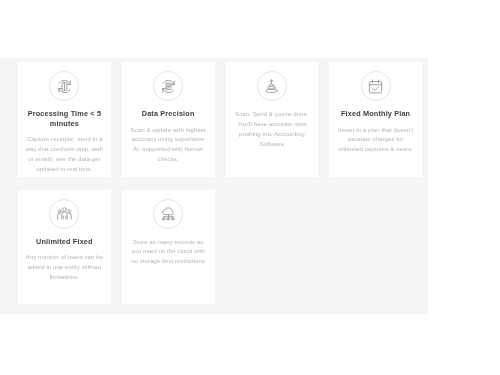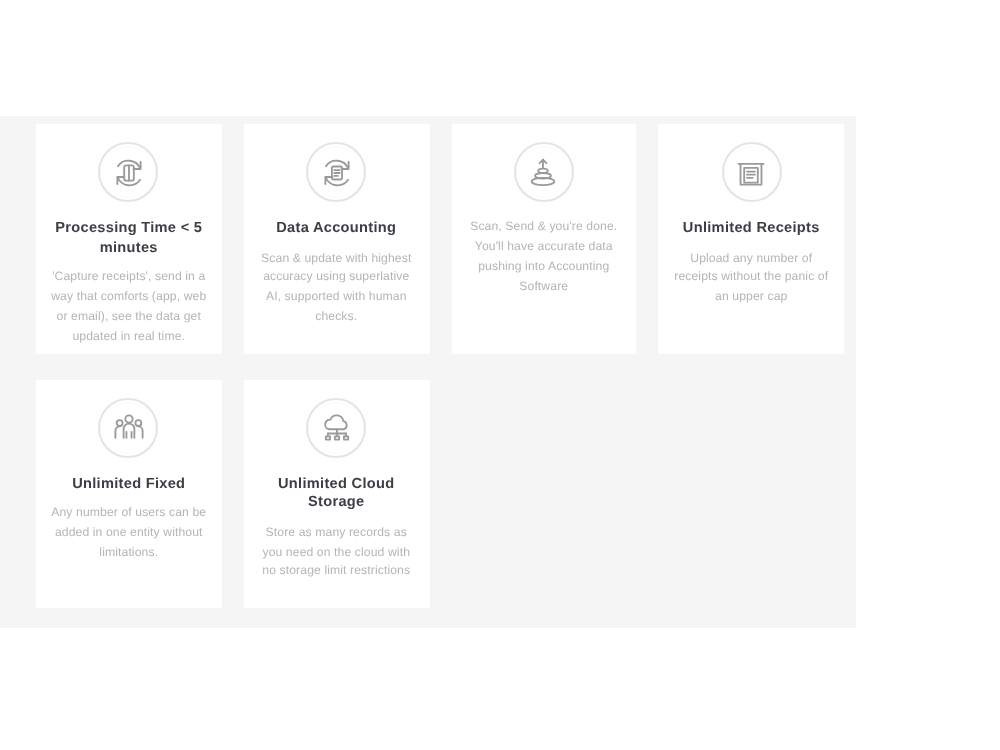--- a/index.html
+++ b/index.html
@@ -104,53 +104,52 @@
           <path d="M4.2 7.2A9 9 0 0 1 20 9"></path>
             <polyline points="20.2,4.2 20.2,9.2 15.2,9.2"></polyline>
           <path d="M19.8 16.8A9 9 0 0 1 4 15"></path>
             <polyline points="3.8,19.8 3.8,14.8 8.8,14.8"></polyline>
           <rect x="8.4" y="7.4" width="7.2" height="9.2" rx="1"></rect>
           <line x1="10.1" y1="10" x2="13.9" y2="10"></line>
           <line x1="10.1" y1="12" x2="13.9" y2="12"></line>
           <line x1="10.1" y1="14" x2="12.6" y2="14"></line>
         </svg>
       </span>
-      <p class="card-title">Data Accounting</p>
+      <p class="card-title">Data Precision</p>
       <p class="card-desc">Scan &amp; update with highest accuracy using superlative AI, supported with human checks.</p>
     </div>
 
 
     <div class="card">
       <span class="icon-circle">
         <svg viewBox="0 0 24 24" fill="none" stroke="#9a9a9a" stroke-width="1.3" stroke-linecap="round" stroke-linejoin="round">
           <line x1="12" y1="2.6" x2="12" y2="8.4"></line>
           <polyline points="9.6,5 12,2.6 14.4,5"></polyline>
           <ellipse cx="12" cy="10.4" rx="3.4" ry="1.5"></ellipse>
           <ellipse cx="12" cy="14" rx="5.6" ry="2"></ellipse>
           <ellipse cx="12" cy="18" rx="8" ry="2.6"></ellipse>
         </svg>
       </span>
       <p class="card-desc">Scan, Send &amp; you're done. You'll have accurate data pushing into Accounting Software</p>
     </div>
 
-
     <div class="card">
       <span class="icon-circle">
         <svg viewBox="0 0 24 24" fill="none" stroke="#9a9a9a" stroke-width="1.3" stroke-linecap="round" stroke-linejoin="round">
-          <path d="M3.2 5.6h17.6"></path>
-          <path d="M4.6 5.6v14.6h14.8V5.6"></path>
-          <rect x="7.2" y="8.4" width="9.6" height="10.4"></rect>
-          <line x1="9.2" y1="11" x2="14.8" y2="11"></line>
-          <line x1="9.2" y1="13.2" x2="14.8" y2="13.2"></line>
-          <line x1="9.2" y1="15.4" x2="13.2" y2="15.4"></line>
+          <rect x="3.4" y="5" width="17.2" height="16" rx="1.6"></rect>
+          <line x1="3.4" y1="9.4" x2="20.6" y2="9.4"></line>
+          <line x1="7.8" y1="2.8" x2="7.8" y2="6.6"></line>
+          <line x1="16.2" y1="2.8" x2="16.2" y2="6.6"></line>
+          <polyline points="7.8,15 10.8,17.8 16.6,12"></polyline>
         </svg>
       </span>
-      <p class="card-title">Unlimited Receipts</p>
-      <p class="card-desc">Upload any number of receipts without the panic of an upper cap</p>
+      <p class="card-title">Fixed Monthly Plan</p>
+      <p class="card-desc">Invest in a plan that doesn't escalate charges for unlimited captures &amp; users.</p>
     </div>
+
 
     <div class="card">
       <span class="icon-circle">
         <svg viewBox="0 0 24 24" fill="none" stroke="#9a9a9a" stroke-width="1.3" stroke-linecap="round" stroke-linejoin="round">
           <circle cx="12" cy="6.4" r="2.6"></circle>
           <path d="M8.2 19.6v-6.2a3.8 3.8 0 0 1 7.6 0v6.2"></path>
           <circle cx="5.4" cy="9.2" r="2.1"></circle>
           <path d="M2.4 19.6v-5a3 3 0 0 1 3-3"></path>
           <circle cx="18.6" cy="9.2" r="2.1"></circle>
           <path d="M21.6 19.6v-5a3 3 0 0 0-3-3"></path>
@@ -169,18 +168,17 @@
           <line x1="12" y1="13.8" x2="12" y2="16.6"></line>
           <line x1="5.6" y1="16.6" x2="18.4" y2="16.6"></line>
           <line x1="5.6" y1="16.6" x2="5.6" y2="18.6"></line>
           <line x1="12" y1="16.6" x2="12" y2="18.6"></line>
           <line x1="18.4" y1="16.6" x2="18.4" y2="18.6"></line>
           <rect x="4.1" y="18.6" width="3" height="2.3"></rect>
           <rect x="10.5" y="18.6" width="3" height="2.3"></rect>
           <rect x="16.9" y="18.6" width="3" height="2.3"></rect>
         </svg>
       </span>
-      <p class="card-title">Unlimited Cloud Storage</p>
       <p class="card-desc">Store as many records as you need on the cloud with no storage limit restrictions</p>
     </div>
 
   </div>
 </div>
 
 </body></html>

